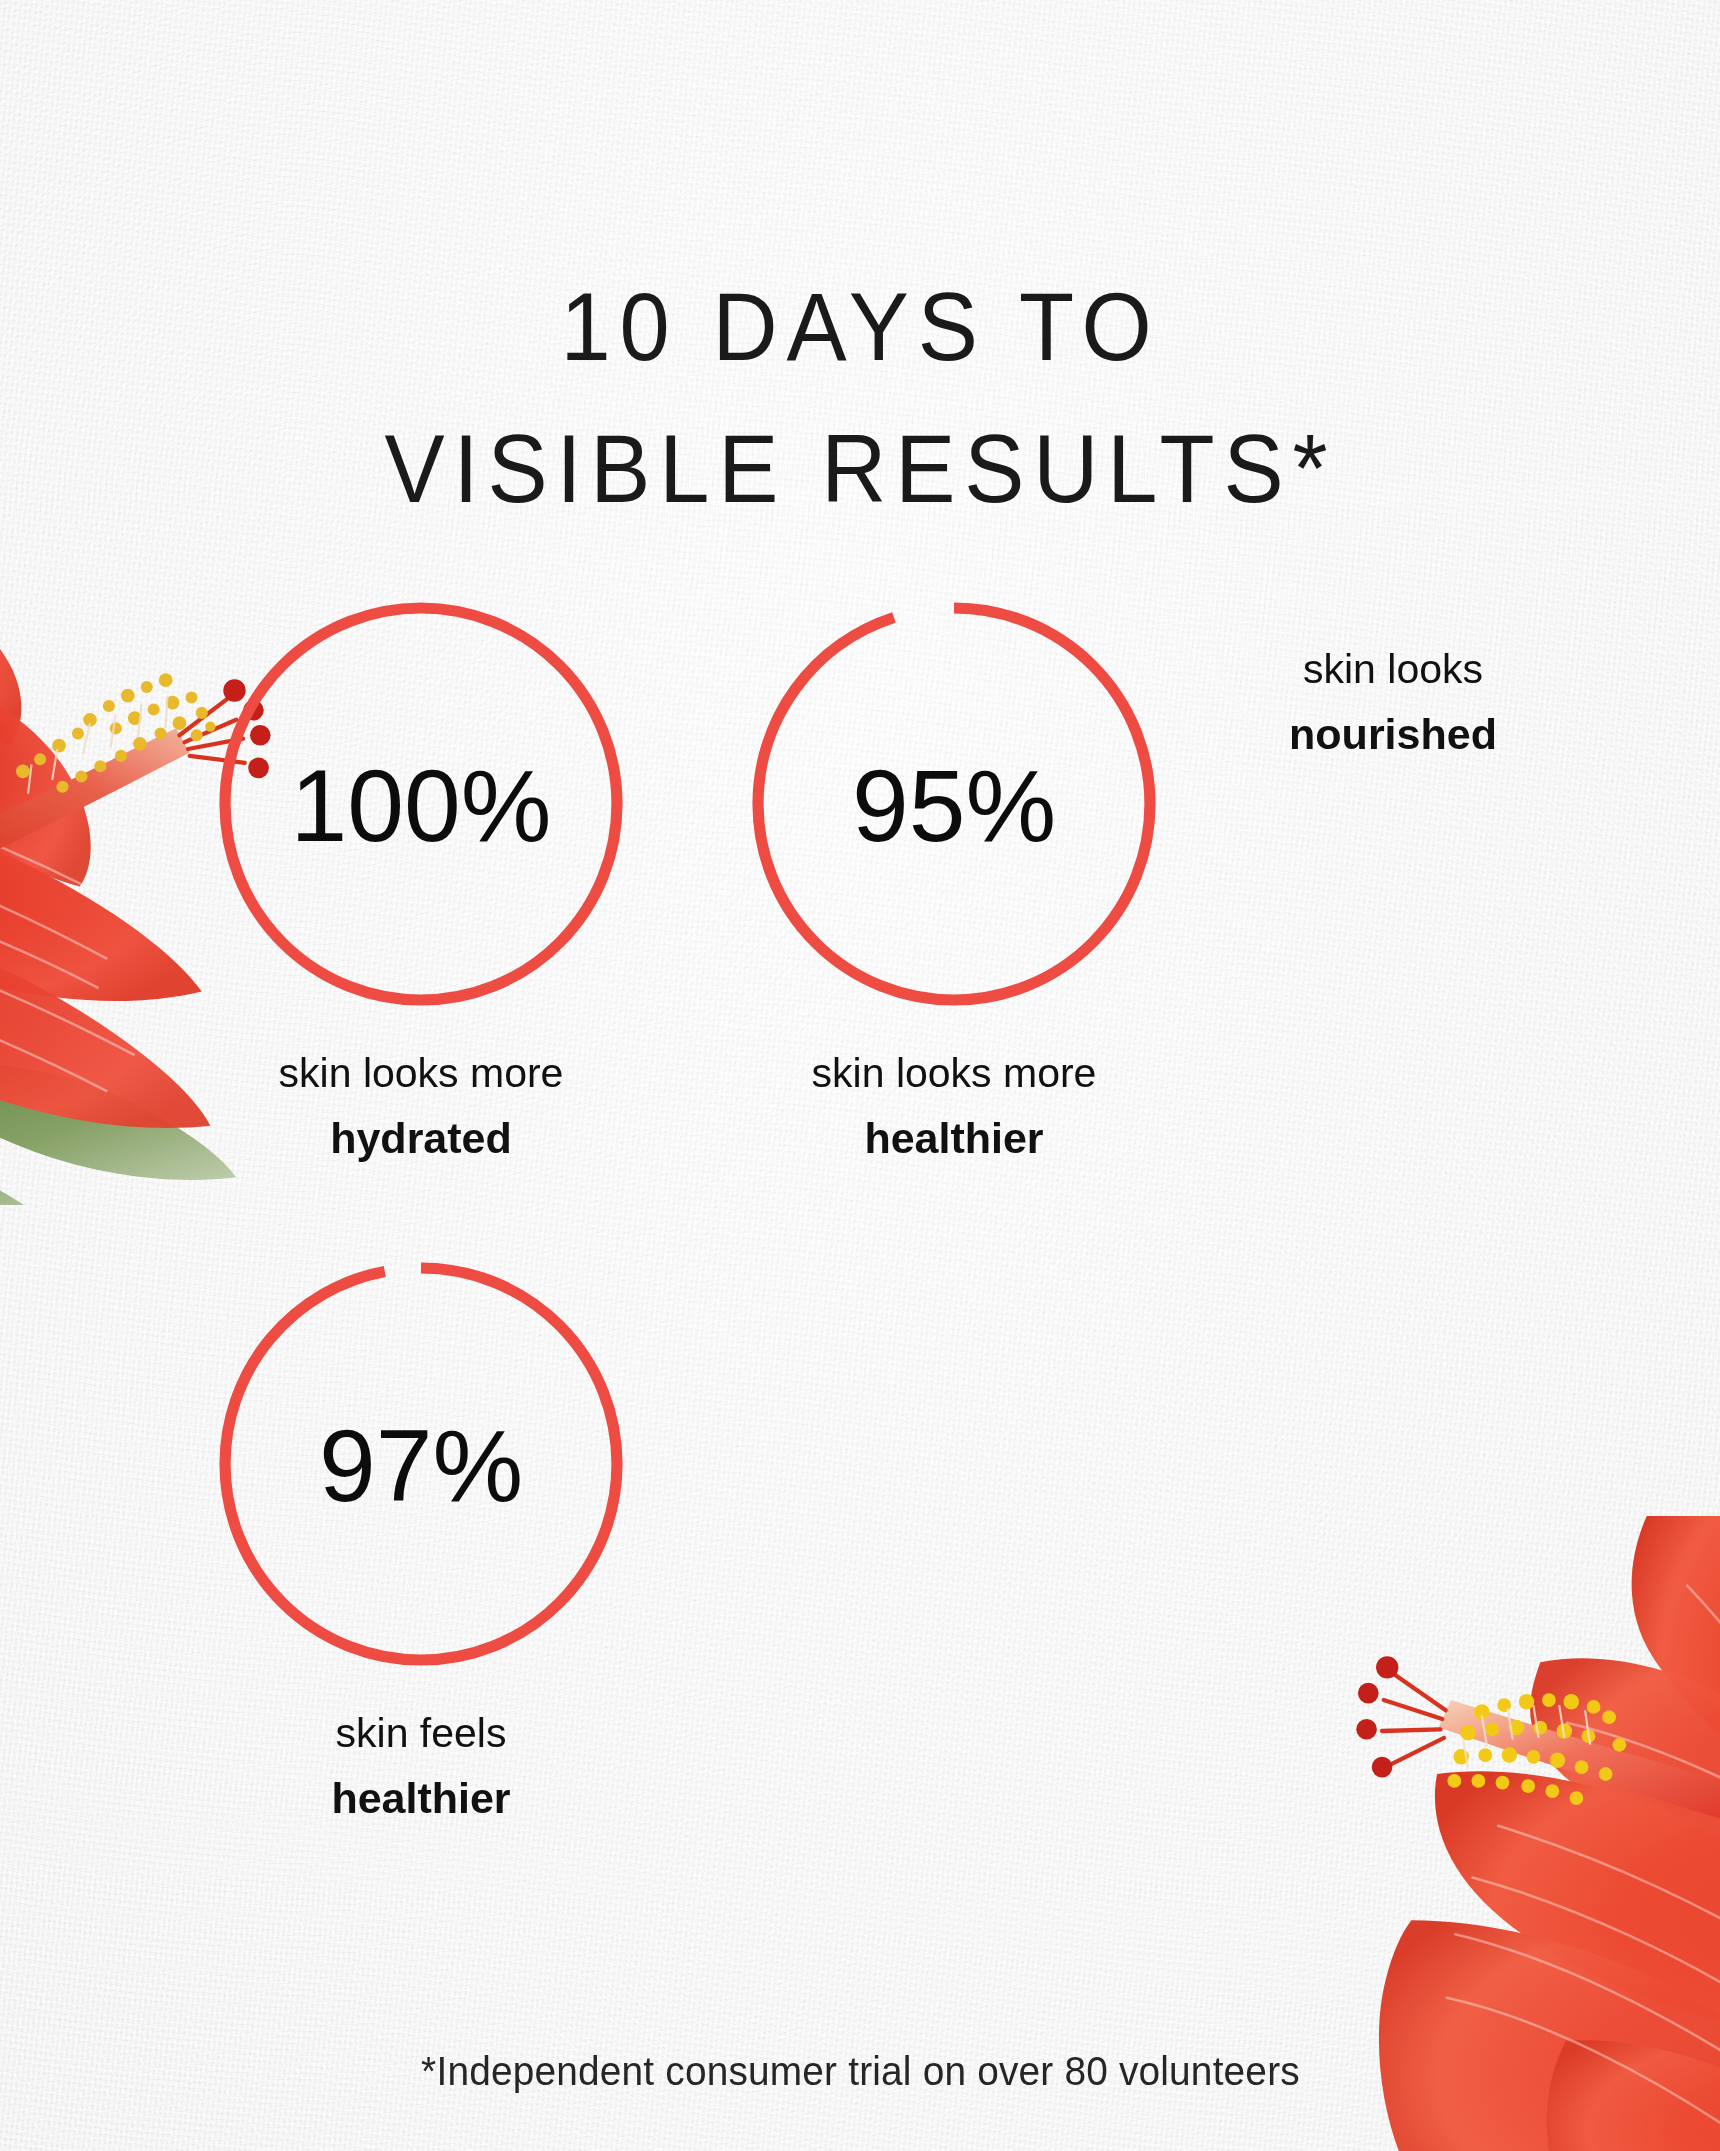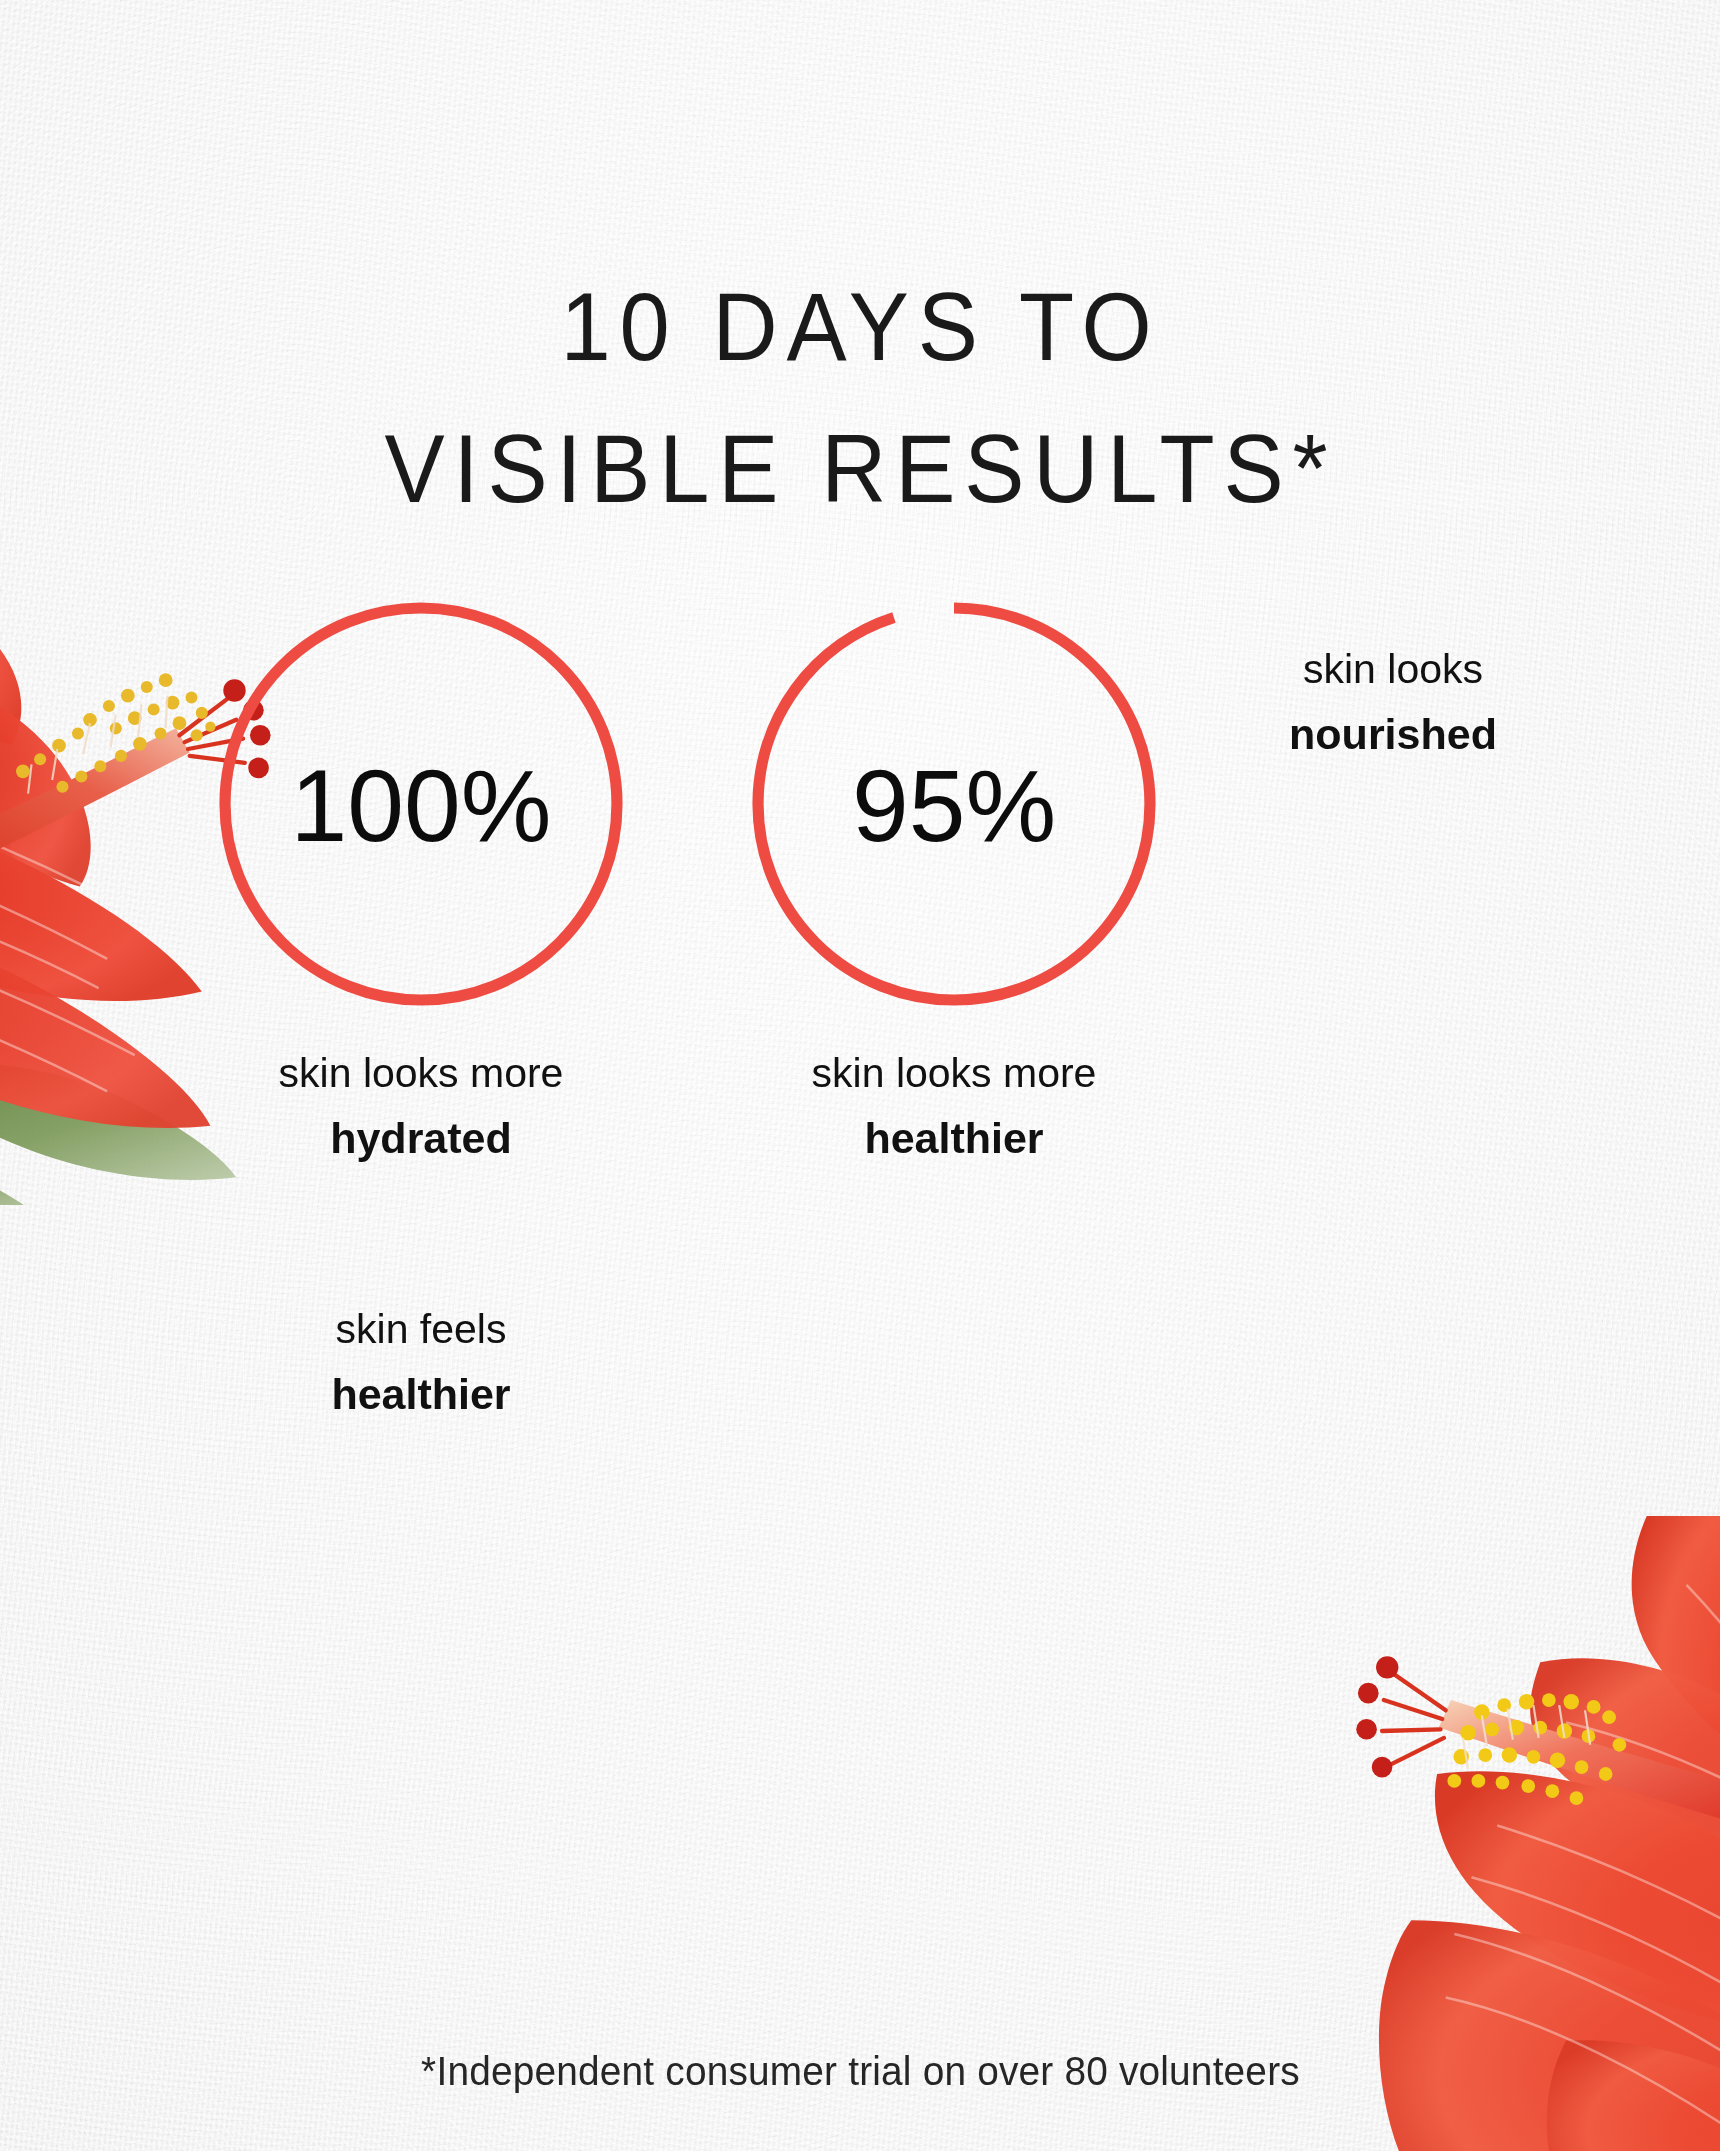--- a/index.html
+++ b/index.html
@@ -303,20 +303,26 @@
   </div>
 
   <div class="stat">
     <div class="caption">
       <span class="l1">skin looks</span>
       <span class="l2">nourished</span>
     </div>
   </div>
 
   <div class="stat">
+    <div class="ring-wrap">
+      <svg viewBox="0 0 470 470" xmlns="http://www.w3.org/2000/svg">
+        <circle cx="235" cy="235" r="228" fill="none" stroke="#ee4b42" stroke-width="13" stroke-linecap="butt" transform="rotate(-90 235 235)" stroke-dasharray="1389.5892625358372 42.9769875011084" stroke-dashoffset="0"></circle>
+      </svg>
+      <div class="ring-value">97%</div>
+    </div>
     <div class="caption">
       <span class="l1">skin feels</span>
       <span class="l2">healthier</span>
     </div>
   </div>
 
 </div>
 
 <div id="footnote">*Independent consumer trial on over 80 volunteers</div>
 

